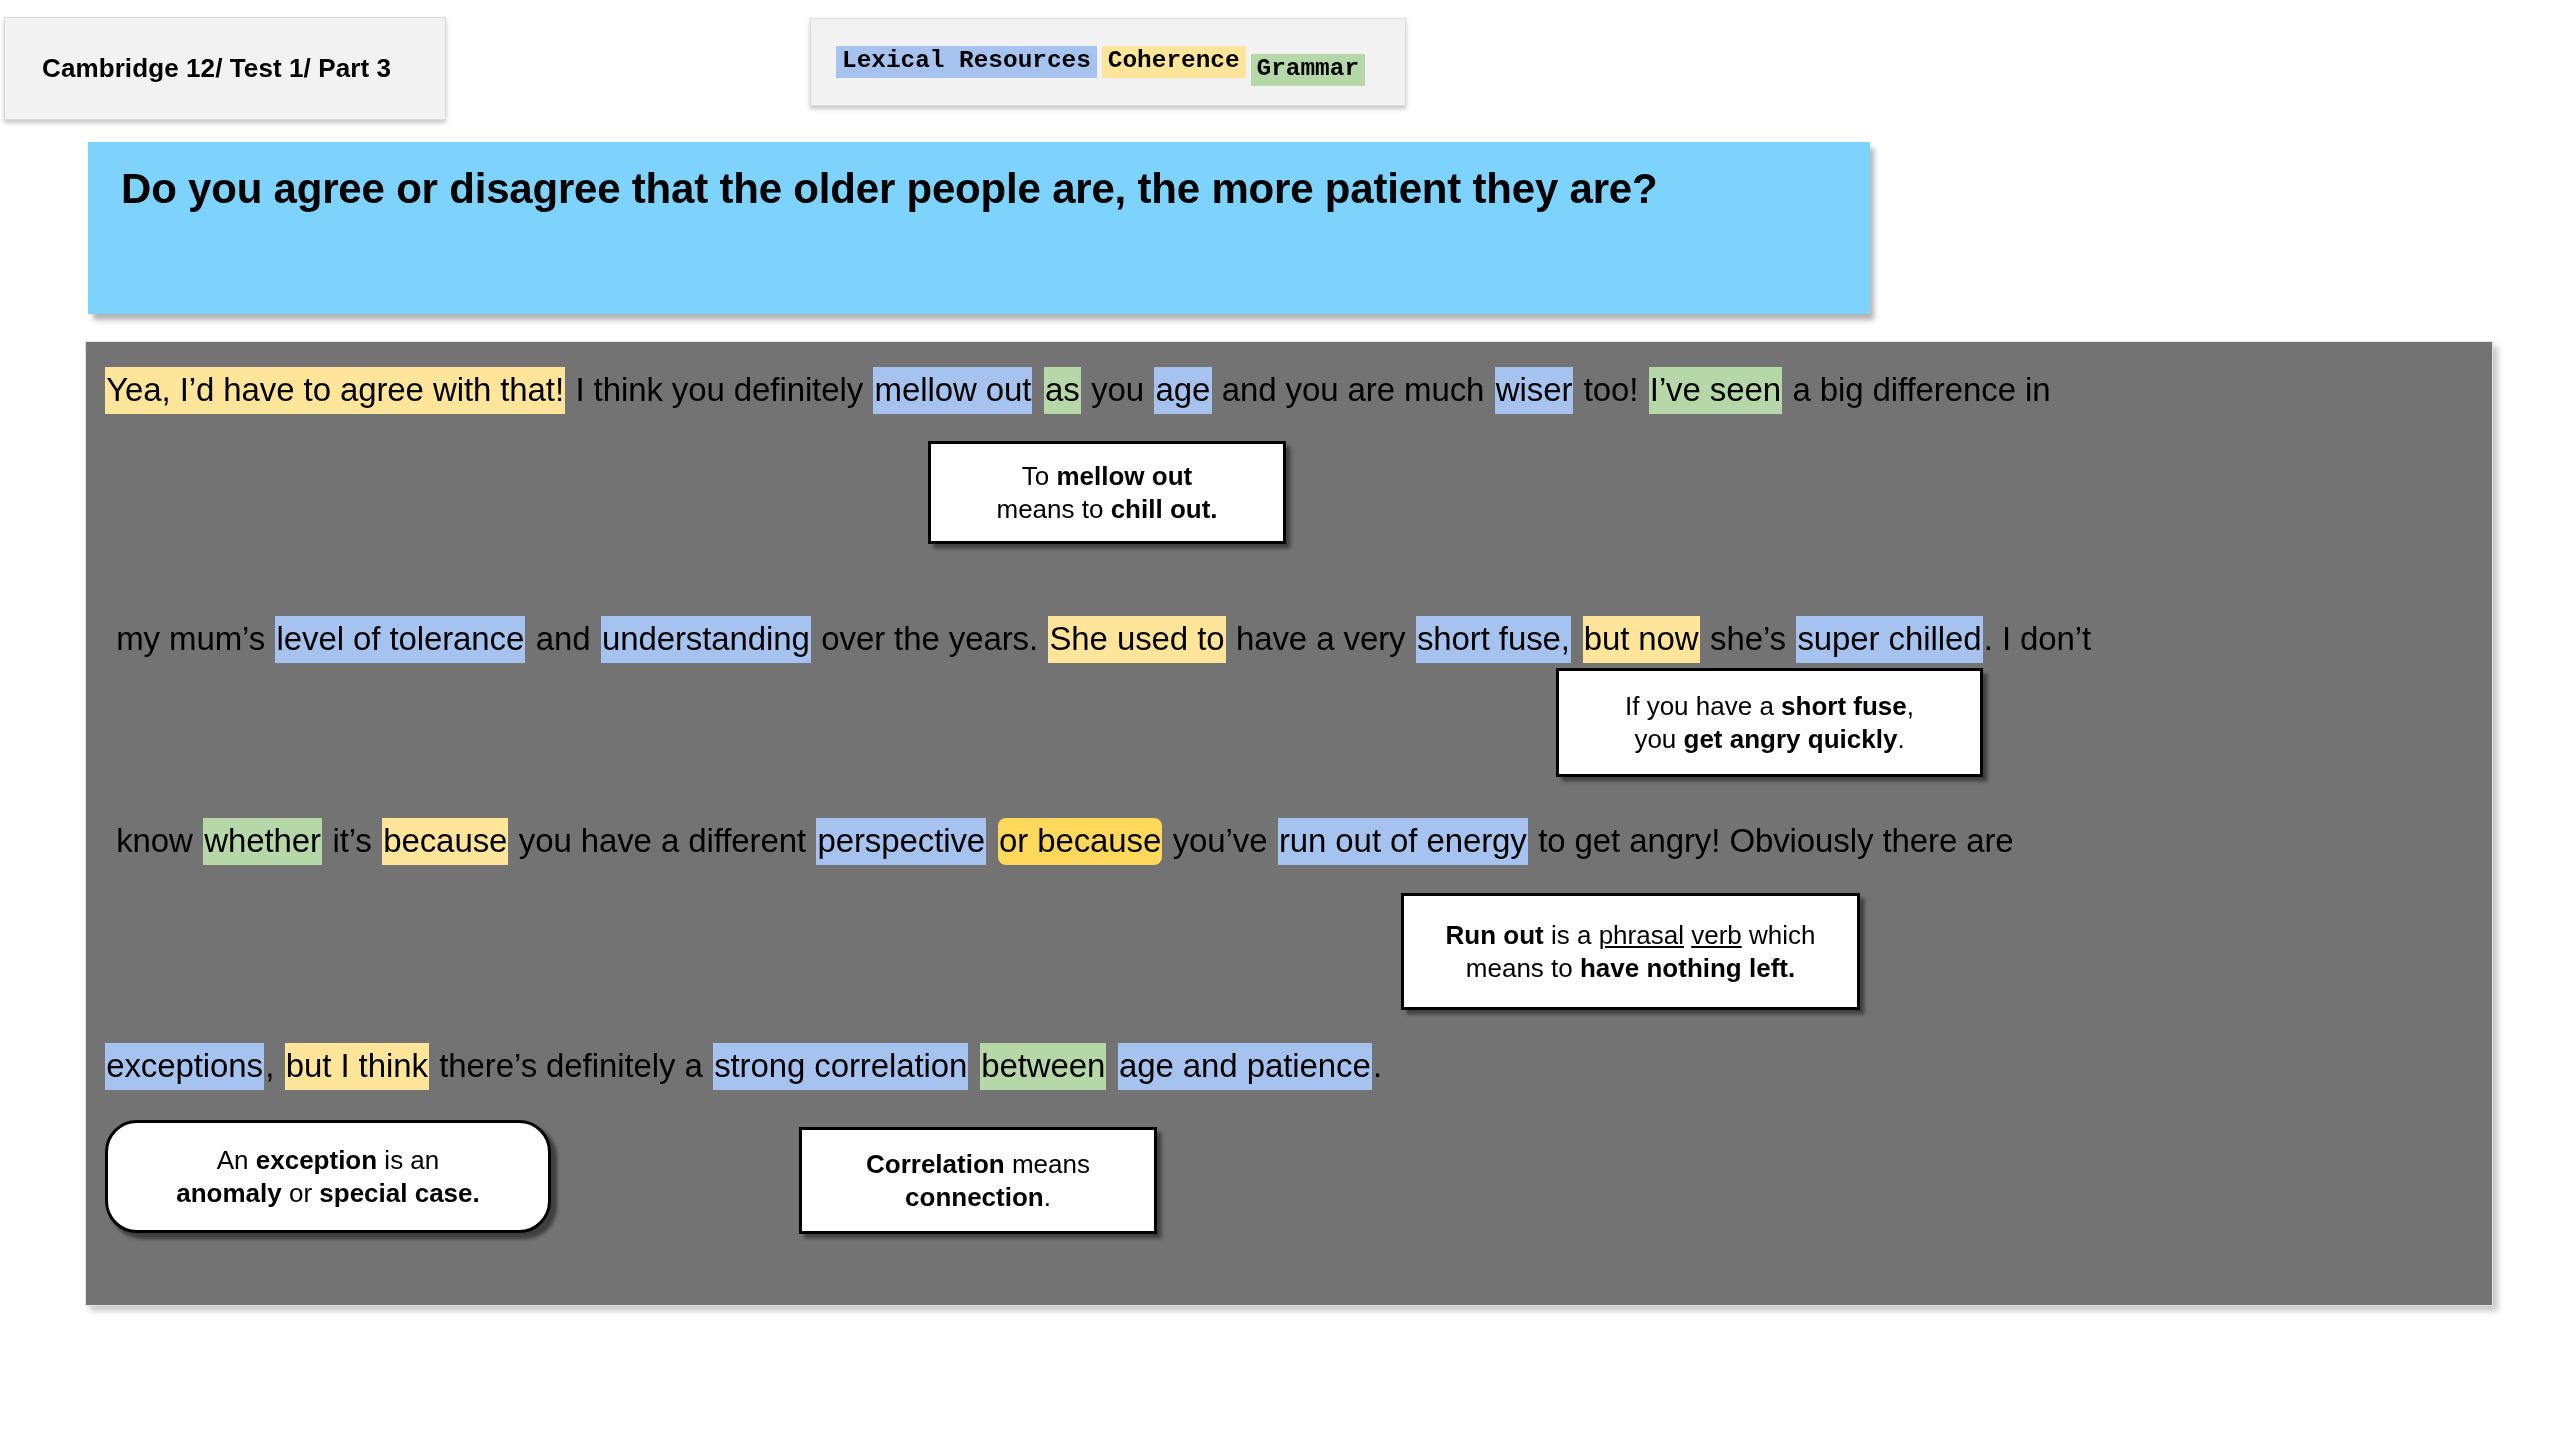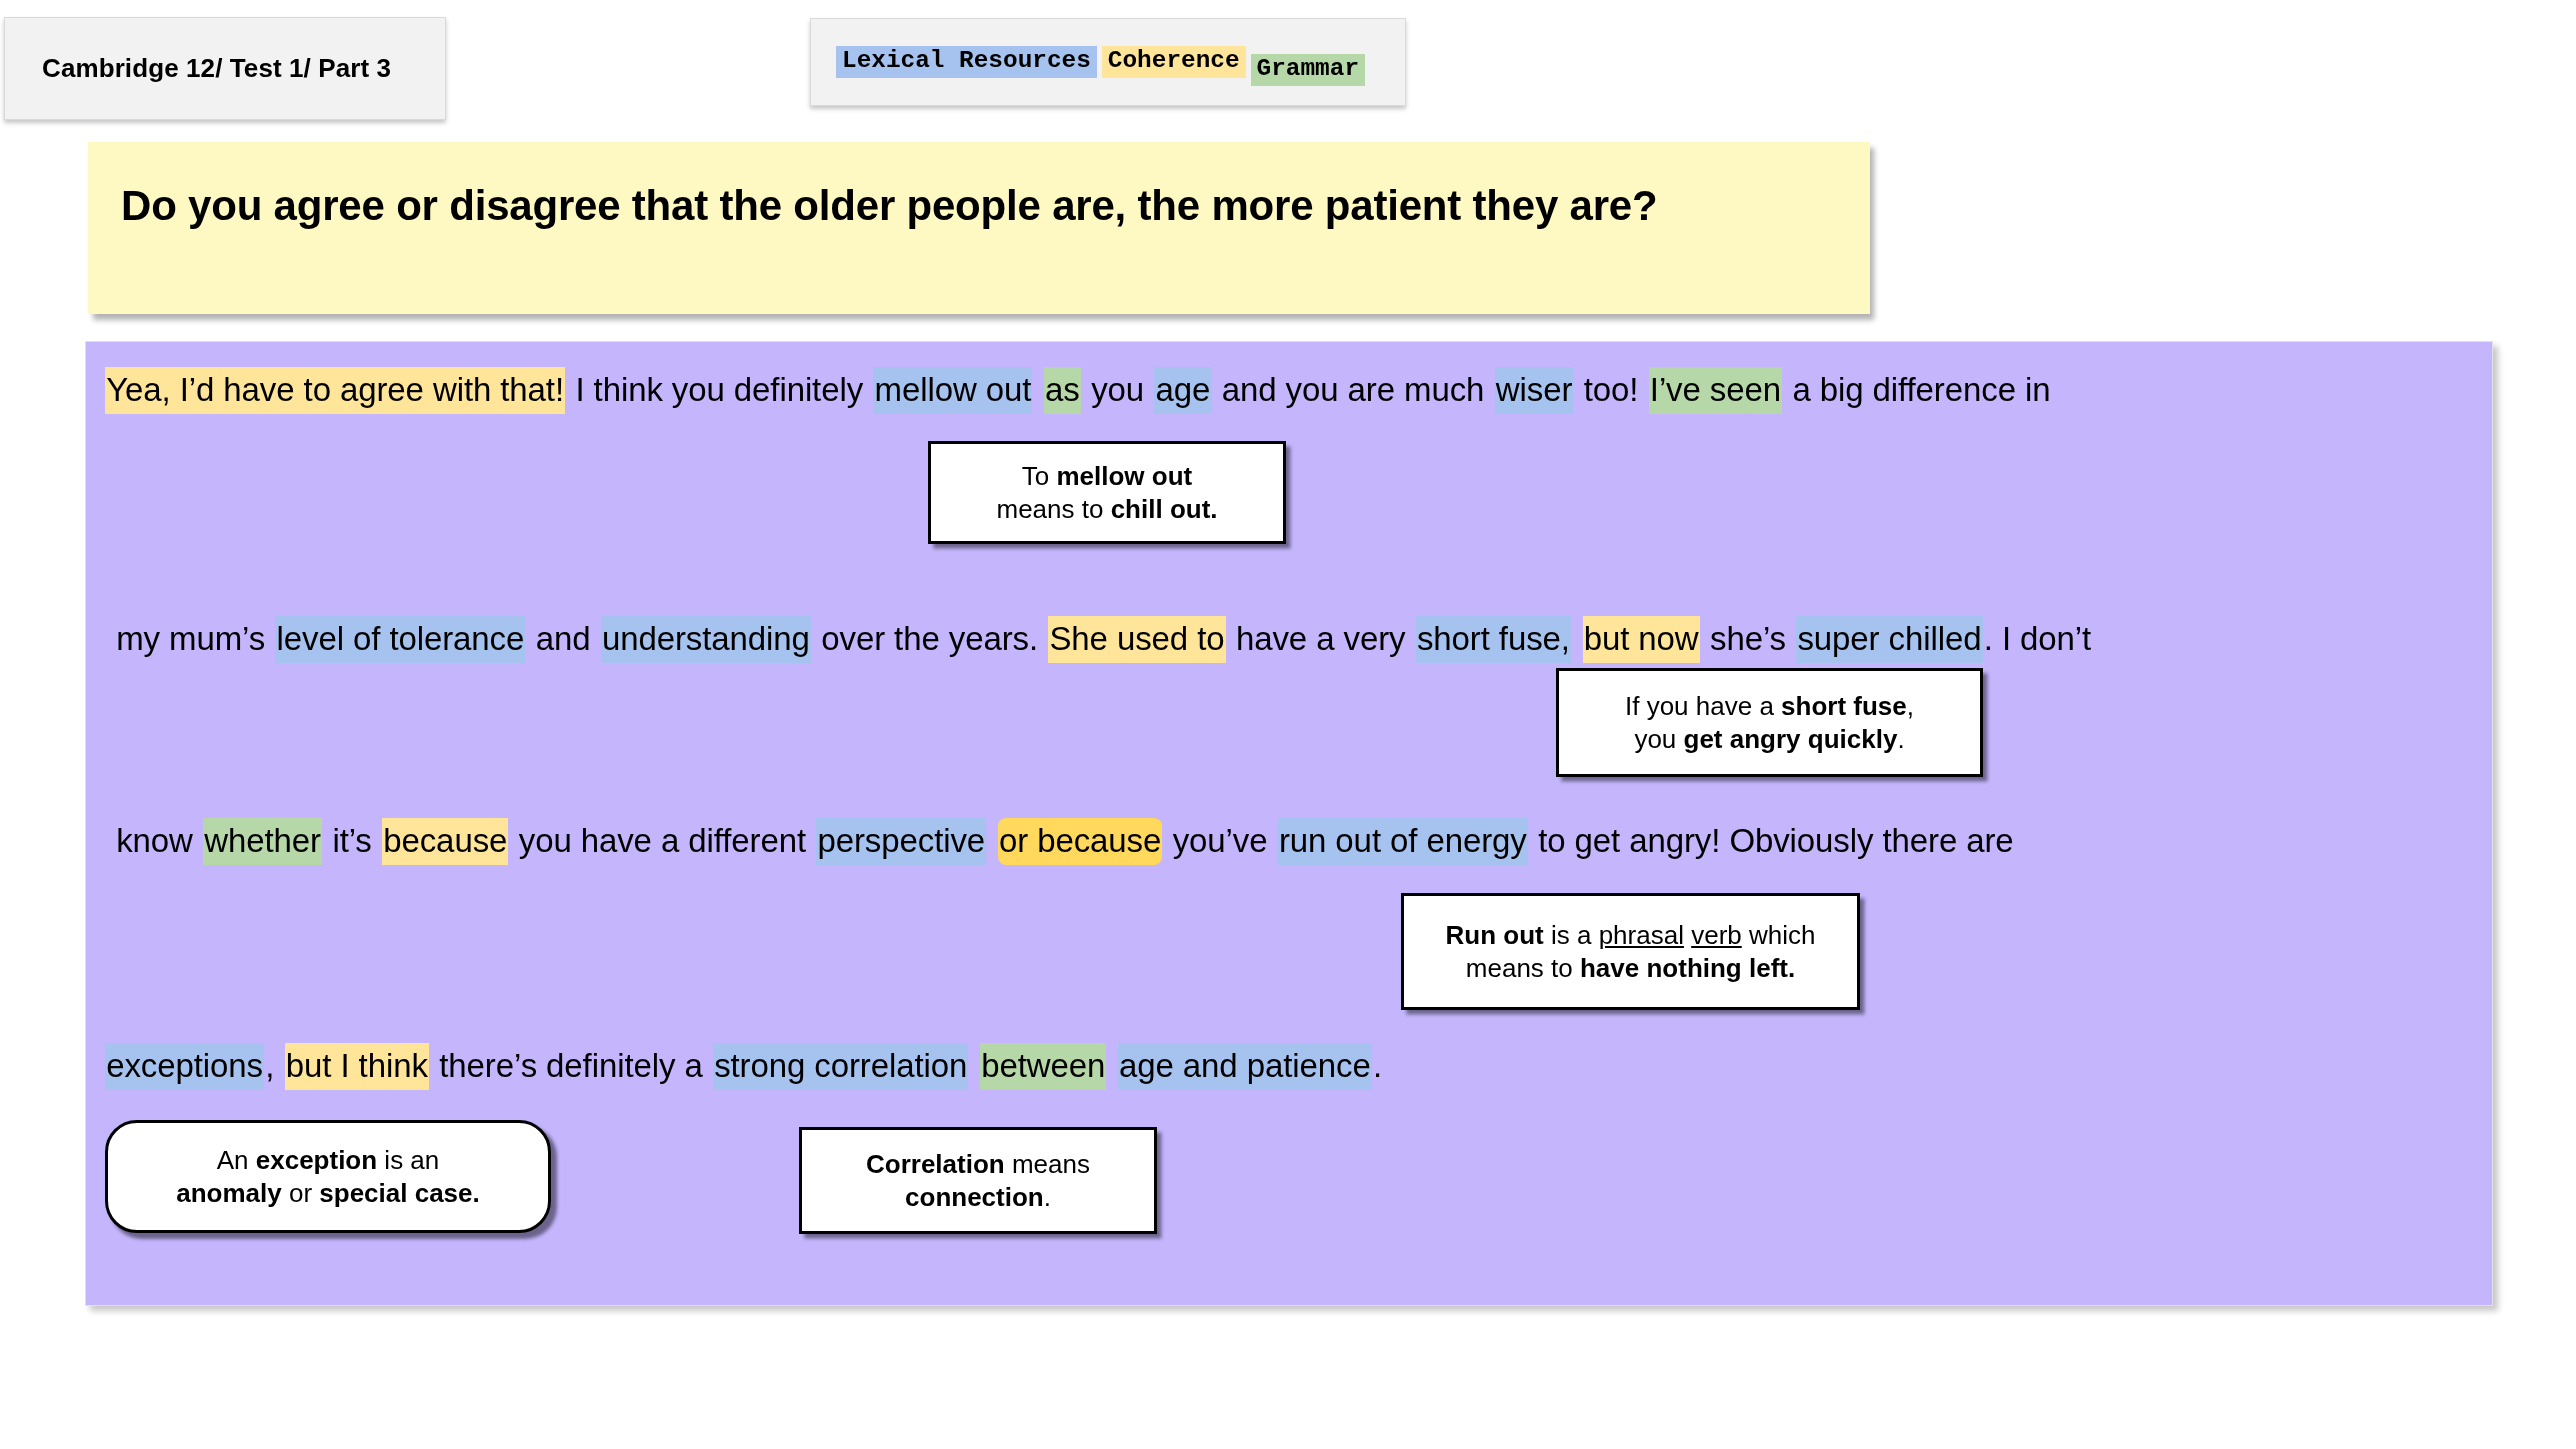--- a/index.html
+++ b/index.html
@@ -61,40 +61,40 @@
   .hl-yellow-deep { background: #ffd85c; border-radius: 8px; }
   .hl-green  { background: #b6d7a8; margin-top: 16px; }
 
   
   #question-banner {
     position: absolute;
     left: 88px;
     top: 142px;
     width: 1782px;
     height: 172px;
-    background: #fef9c3;
+    background: #7dd3fc;
     box-shadow: 5.4px 6px 5.4px rgba(0,0,0,0.30);
     box-sizing: border-box;
-    padding: 38px 33px 0 33px;
+    padding: 21px 33px 0 33px;
   }
   #question-text {
     font-size: 42px;
     font-weight: bold;
     line-height: 1.22;
     letter-spacing: -0.2px;
   }
 
   
   #answer-panel {
     position: absolute;
     left: 85px;
     top: 341px;
     width: 2408px;
     height: 965px;
-    background: #c4b5fd;
+    background: #737373;
     border: 1.2px solid #e2e2e2;
     box-shadow: 4.8px 5.4px 6px rgba(0,0,0,0.22);
     box-sizing: border-box;
   }
 
   
   .line {
     position: absolute;
     font-size: 33px;
     line-height: 1.0;

